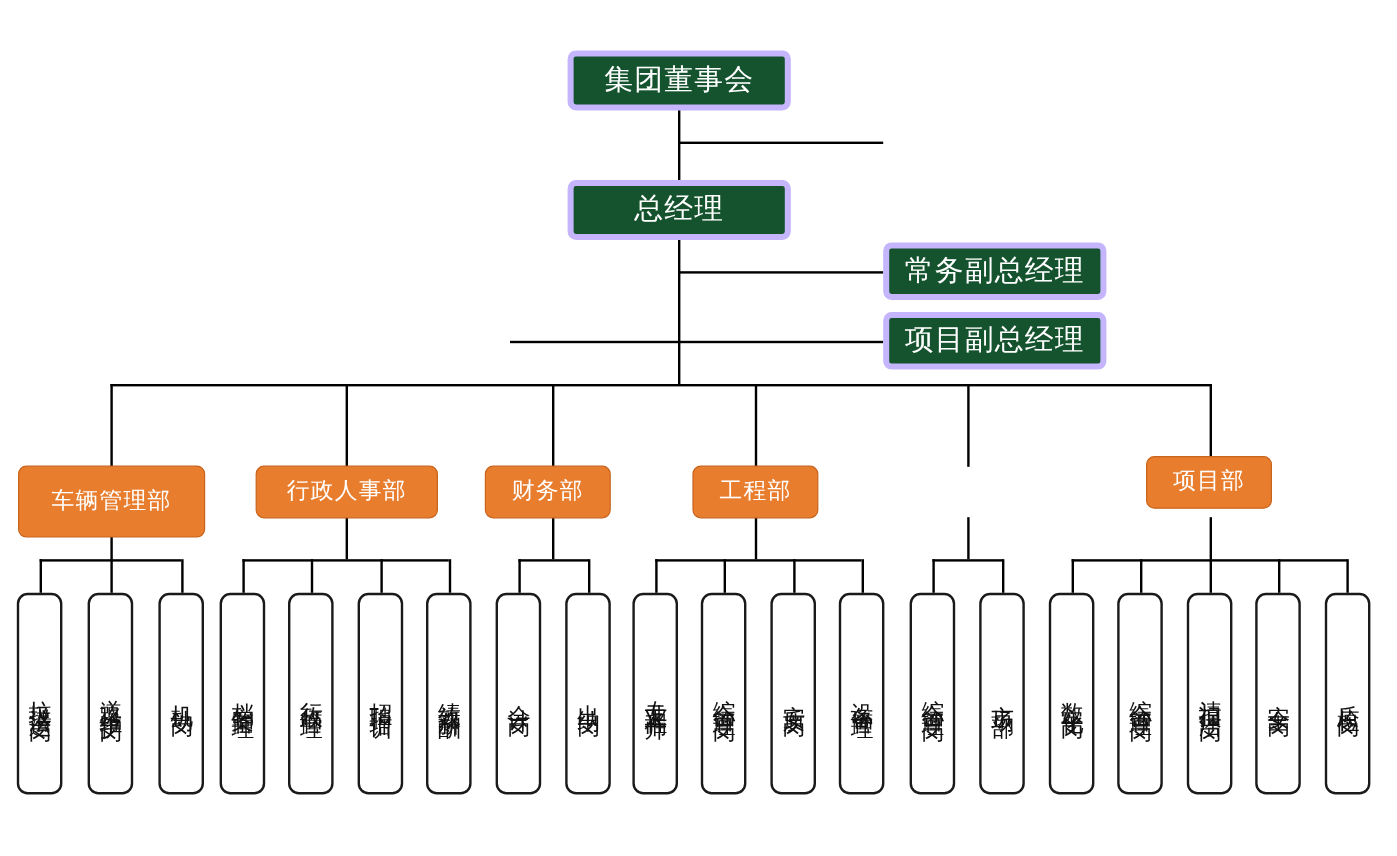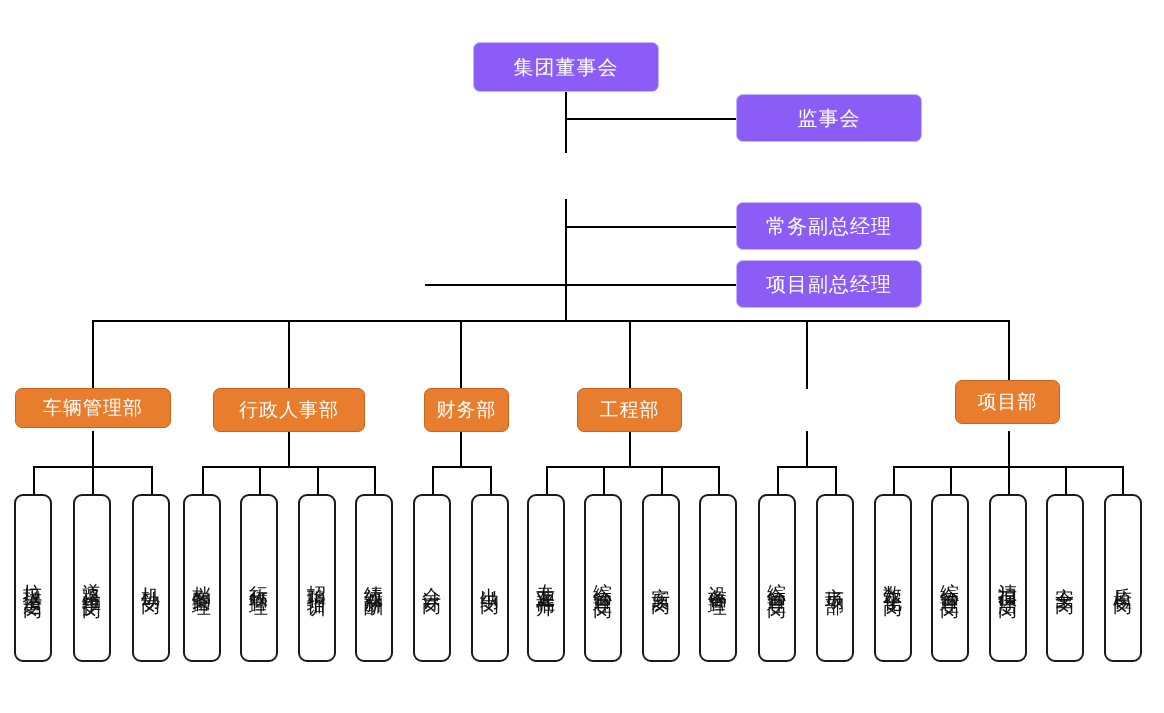--- a/index.html
+++ b/index.html
@@ -23,23 +23,23 @@
     display: flex;
     align-items: center;
     justify-content: center;
     text-align: center;
     color: #ffffff;
     border-radius: 7px;
     line-height: 1.1;
     white-space: nowrap;
   }
   .node.blue {
-    background: #8b5cf6;
-    border: 1px solid #c4b5fd;
-    font-size: 20px;
+    background: #14532d;
+    border: 5px solid #c4b5fd;
+    font-size: 24px;
     letter-spacing: 1px;
   }
   .node.orange {
     background: #E87D2E;
     border: 1px solid #C8641C;
     font-size: 19px;
     letter-spacing: 1px;
   }
   .leaf {
     position: absolute;
@@ -129,35 +129,35 @@
   <div class="line v" style="left:1008px; top:431px; height:35px;"></div>
   <div class="line h" style="left:893px; top:466px; width:230px;"></div>
   <div class="line v" style="left:893px; top:466px; height:28px;"></div>
   <div class="line v" style="left:950px; top:466px; height:28px;"></div>
   <div class="line v" style="left:1008px; top:466px; height:28px;"></div>
   <div class="line v" style="left:1065px; top:466px; height:28px;"></div>
   <div class="line v" style="left:1122px; top:466px; height:28px;"></div>
 
   <div class="node blue" style="left:473px; top:42px; width:186px; height:50px;">集团董事会</div>
 
-  <div class="node blue" style="left:736px; top:94px; width:186px; height:48px;">监事会</div>
-
+
+  <div class="node blue" style="left:473px; top:150px; width:186px; height:50px;">总经理</div>
 
   <div class="node blue" style="left:736px; top:202px; width:186px; height:48px;">常务副总经理</div>
 
   <div class="node blue" style="left:736px; top:260px; width:186px; height:48px;">项目副总经理</div>
 
 
-  <div class="node orange" style="left:15px; top:388px; width:156px; height:40px;">车辆管理部</div>
+  <div class="node orange" style="left:15px; top:388px; width:156px; height:60px;">车辆管理部</div>
 
   <div class="node orange" style="left:213px; top:388px; width:152px; height:44px;">行政人事部</div>
 
-  <div class="node orange" style="left:424px; top:388px; width:85px; height:44px;">财务部</div>
-
-  <div class="node orange" style="left:577px; top:388px; width:105px; height:44px;">工程部</div>
+  <div class="node orange" style="left:404px; top:388px; width:105px; height:44px;">财务部</div>
+
+  <div class="node orange" style="left:577px; top:388px; width:105px; height:44px;font-family:Liberation Mono, monospace;">工程部</div>
 
 
   <div class="node orange" style="left:955px; top:380px; width:105px; height:44px;">项目部</div>
 
   <div class="leaf" style="left:14px; top:494px; width:38px; height:168px;">
     <span class="vtext">垃圾清运岗</span>
   </div>
   <div class="leaf" style="left:73px; top:494px; width:38px; height:168px;">
     <span class="vtext">道路维护岗</span>
   </div>

